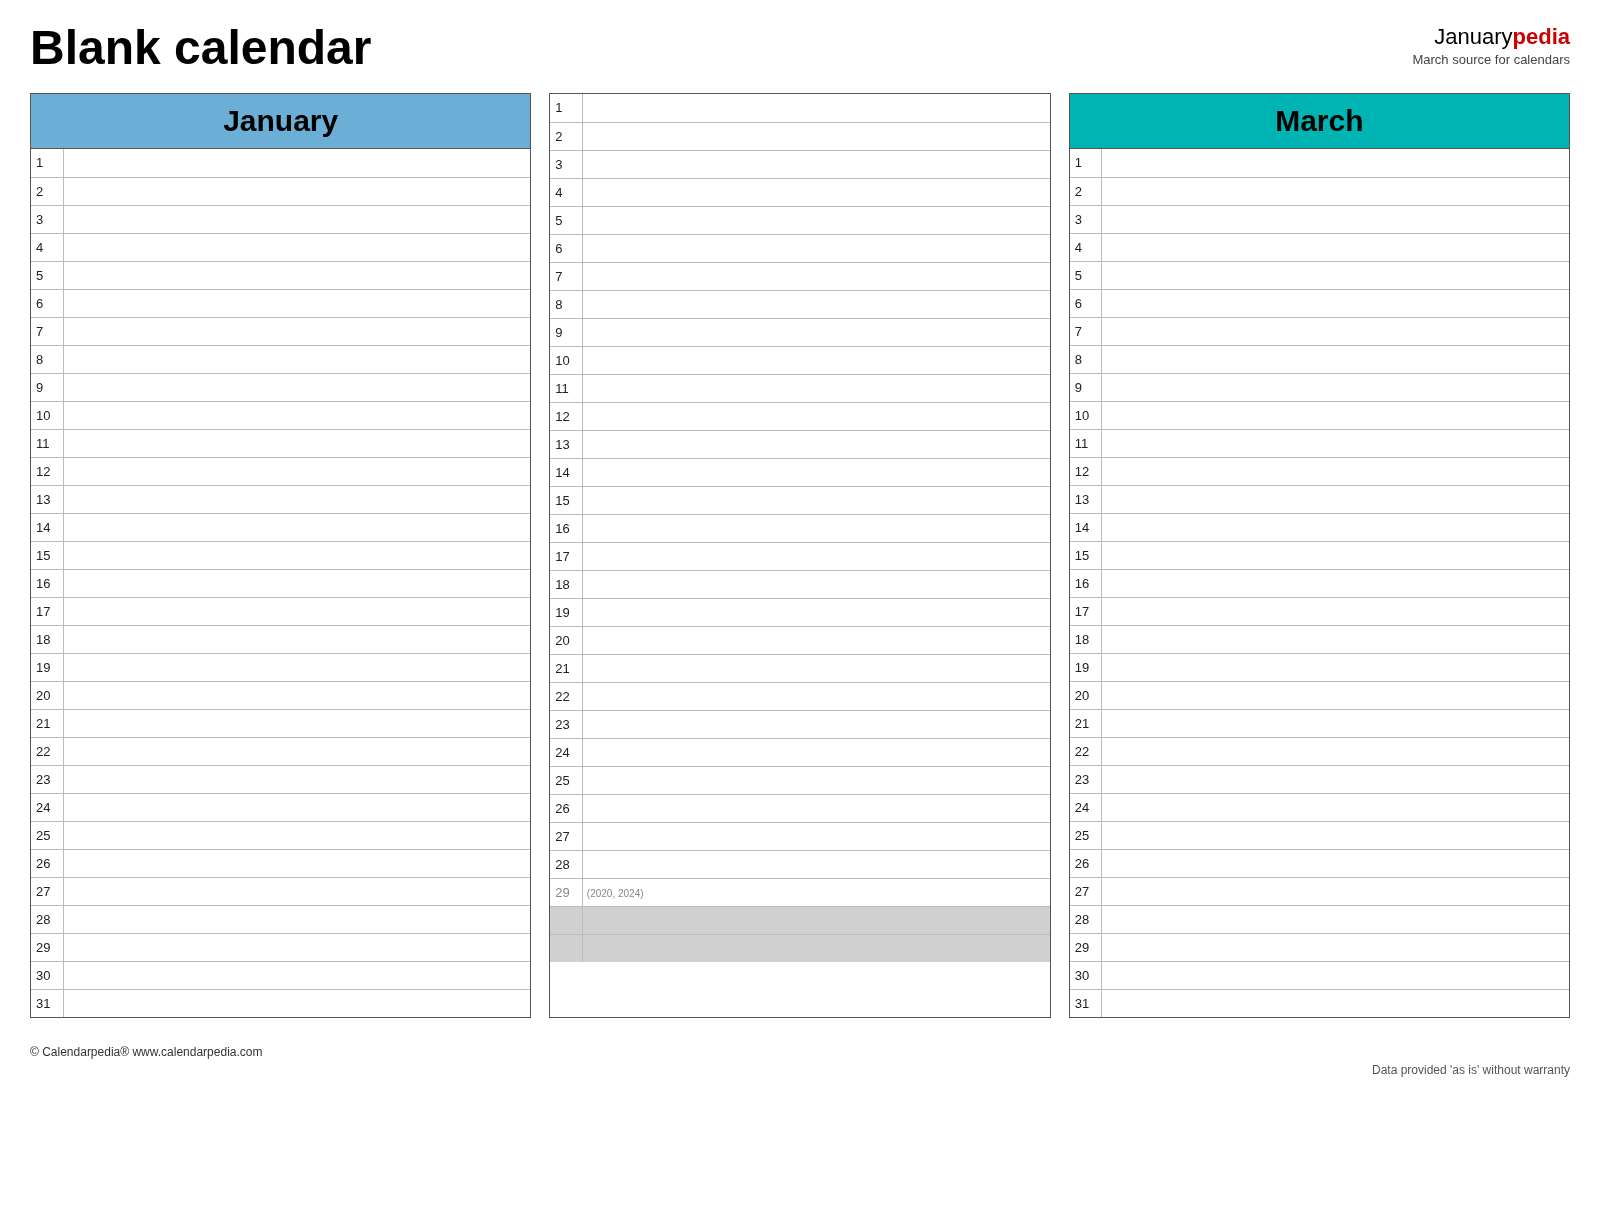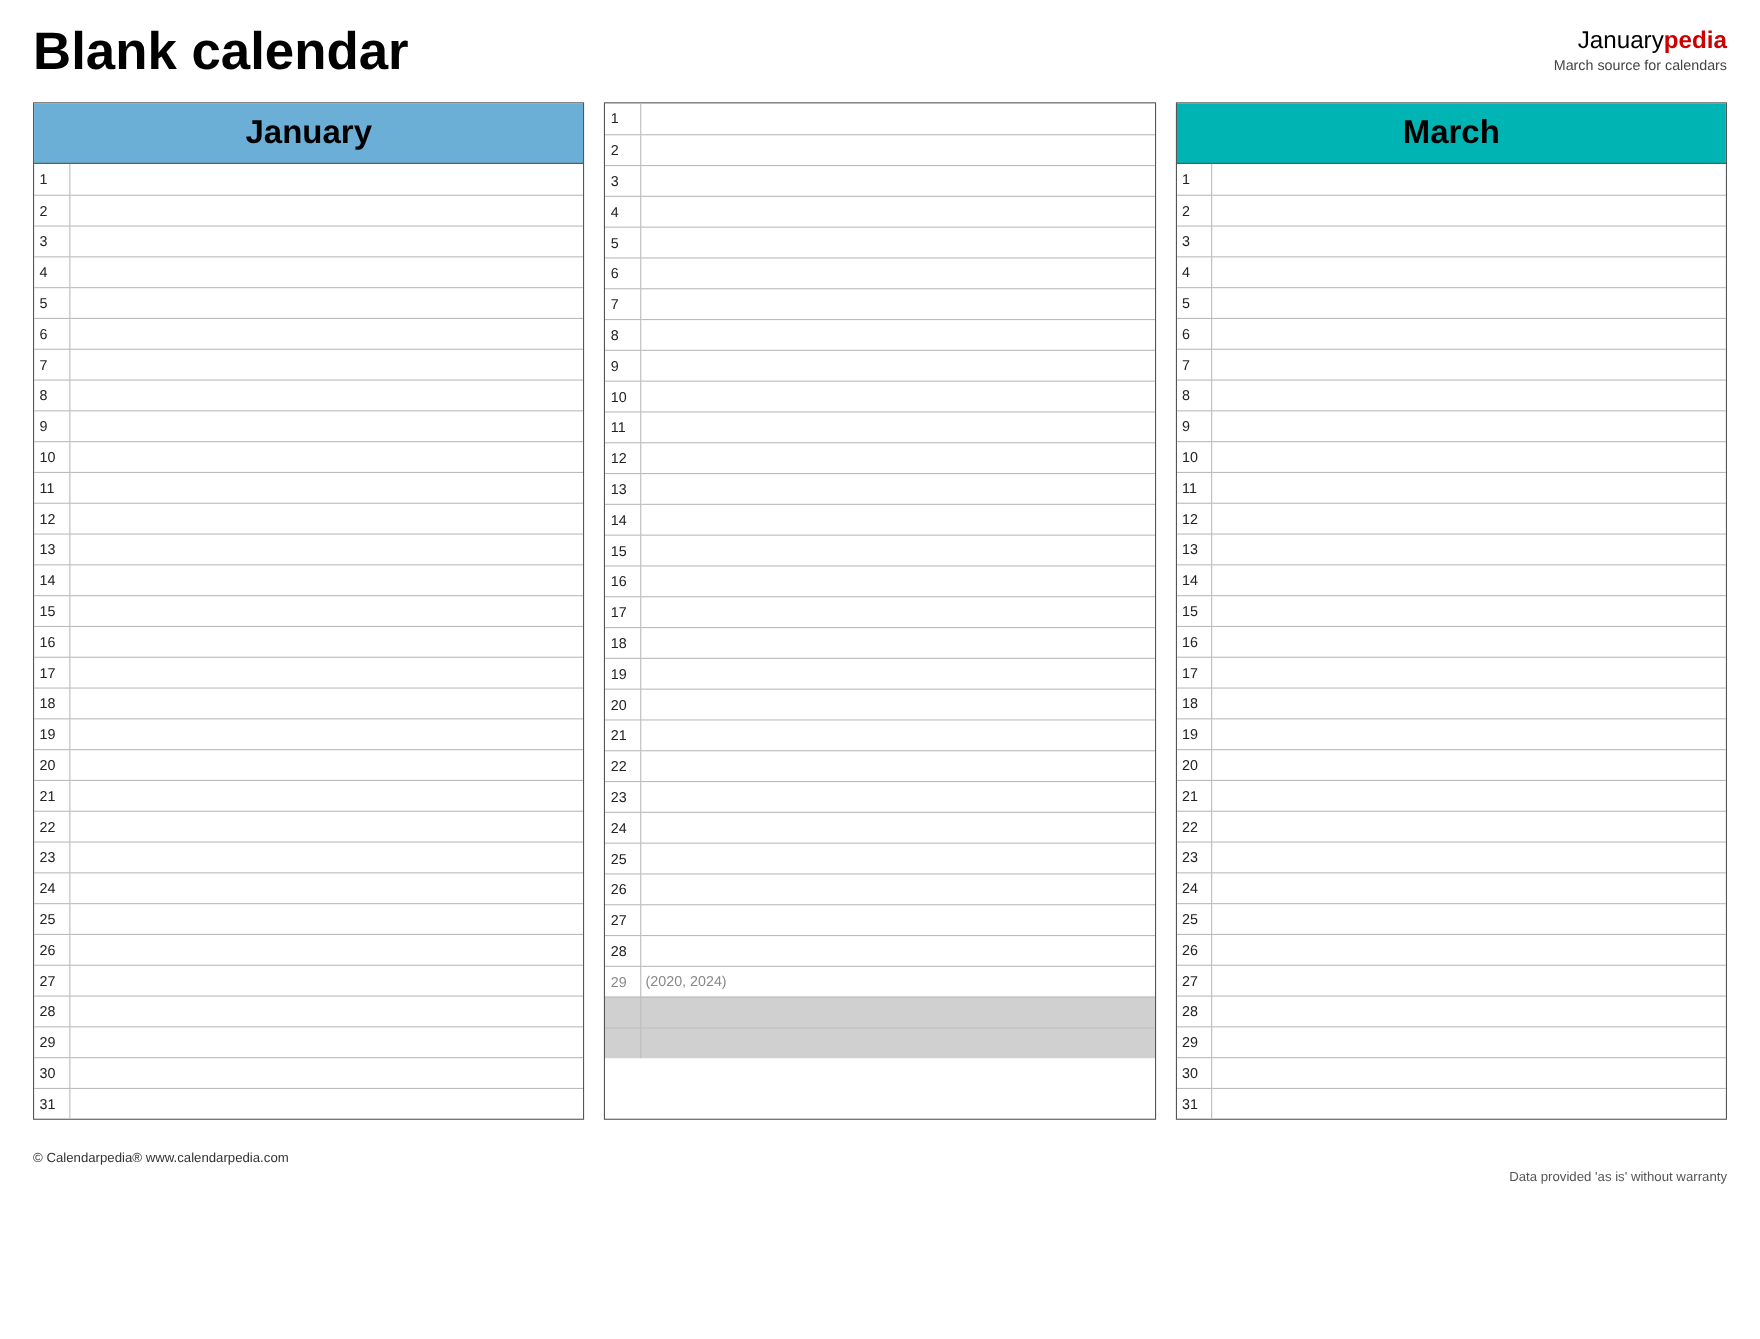--- a/index.html
+++ b/index.html
@@ -355,21 +355,21 @@
           <tr>
             <td class="num-cell">27</td>
             <td></td>
           </tr>
           <tr>
             <td class="num-cell">28</td>
             <td></td>
           </tr>
           <tr>
             <td class="num-cell" style="color:#888;">29</td>
-            <td><span style="font-size:13px;color:#888;padding-left:4px;">(2020, 2024)</span></td>
+            <td><span style="font-size:10px;color:#888;padding-left:4px;">(2020, 2024)</span></td>
           </tr>
           <tr>
             <td class="num-cell empty-cell"></td>
             <td class="empty-cell"></td>
           </tr>
           <tr>
             <td class="num-cell empty-cell"></td>
             <td class="empty-cell"></td>
           </tr>
         </tbody>

